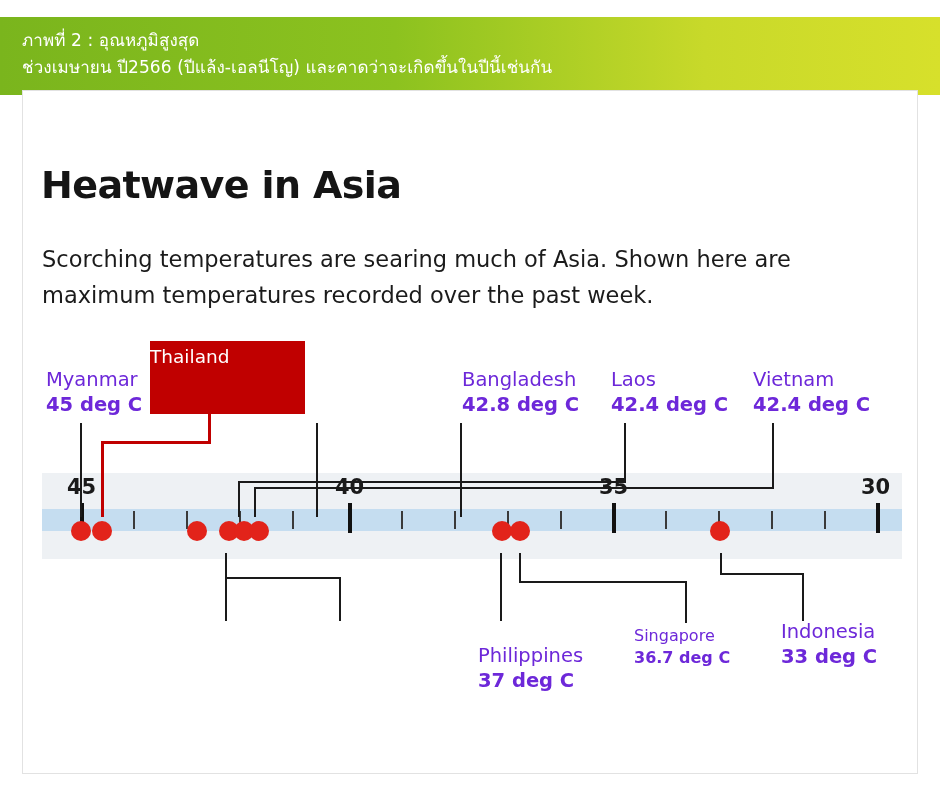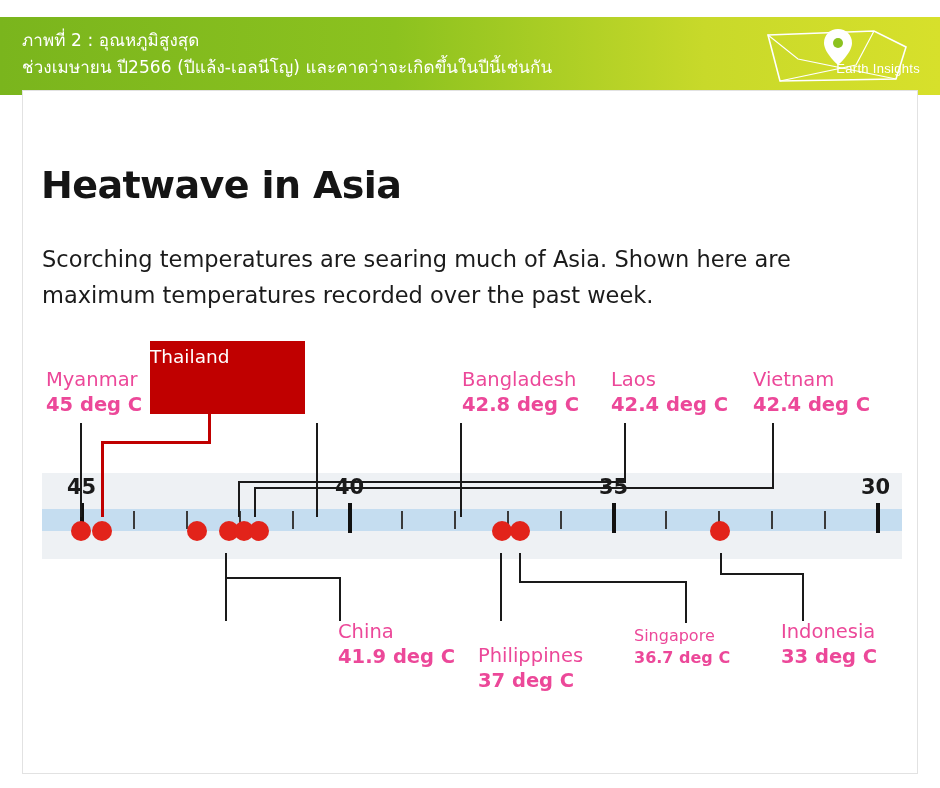--- a/index.html
+++ b/index.html
@@ -141,21 +141,21 @@
     height: 20px;
     border-radius: 50%;
     background: #e2231a;
     top: 430px;
   }
 
   
   .lab {
     position: absolute;
     font-family: "DejaVu Sans", "Liberation Sans", sans-serif;
-    color: #ec4899;
+    color: #6d28d9;
     white-space: nowrap;
   }
   .lab .name {
     display: block;
     font-size: 19.5px;
     font-weight: normal;
     line-height: 25px;
   }
   .lab .val {
     display: block;
@@ -202,30 +202,20 @@
   .leader.h { height: 2px; }
   .leader.red { background: #c00000; }
 </style>
 </head>
 <body>
 
 <div class="banner">
   <div class="banner-title"><span>ภาพที่ 2 : อุณหภูมิสูงสุด</span>
 <span>ช่วงเมษายน ปี2566 (ปีแล้ง-เอลนีโญ) และคาดว่าจะเกิดขึ้นในปีนี้เช่นกัน</span></div>
 
-  <div class="logo-wrap">
-    <svg class="logo-mark" viewBox="0 0 180 62">
-      <path d="M22 10 L128 6 L160 22 L150 54 L34 56 Z" fill="none" stroke="#ffffff" stroke-width="1.6"></path>
-      <path d="M22 10 L52 34 L150 54" fill="none" stroke="#ffffff" stroke-width="1.2"></path>
-      <path d="M128 6 L110 40 L34 56" fill="none" stroke="#ffffff" stroke-width="1.2"></path>
-      <path d="M92 4 C84 4 78 10 78 18 C78 28 92 40 92 40 C92 40 106 28 106 18 C106 10 100 4 92 4 Z" fill="#ffffff"></path>
-      <circle cx="92" cy="18" r="5" fill="#8cc21f"></circle>
-    </svg>
-    <div class="logo-text">Earth Insights</div>
-  </div>
 </div>
 
 <div class="card">
 
   <div class="chart-title">Heatwave in Asia</div>
   <div class="chart-subtitle">Scorching temperatures are searing much of Asia. Shown here are maximum temperatures recorded over the past week.</div>
 
   <div class="axis-band"></div>
   <div class="axis-bar"></div>
 
@@ -312,24 +302,20 @@
 
   <div class="leader v" style="left:496px; top:462px; height:30px;"></div>
   <div class="leader h" style="left:496px; top:490px; width:168px;"></div>
   <div class="leader v" style="left:662px; top:490px; height:42px;"></div>
 
   <div class="leader v" style="left:697px; top:462px; height:22px;"></div>
   <div class="leader h" style="left:697px; top:482px; width:84px;"></div>
   <div class="leader v" style="left:779px; top:482px; height:48px;"></div>
 
 
-  <div class="lab" style="left:315px; top:528px;">
-    <span class="name">China</span>
-    <span class="val">41.9 deg C</span>
-  </div>
 
   <div class="lab" style="left:455px; top:552px;">
     <span class="name">Philippines</span>
     <span class="val">37 deg C</span>
   </div>
 
   <div class="lab small" style="left:611px; top:534px;">
     <span class="name">Singapore</span>
     <span class="val">36.7 deg C</span>
   </div>

